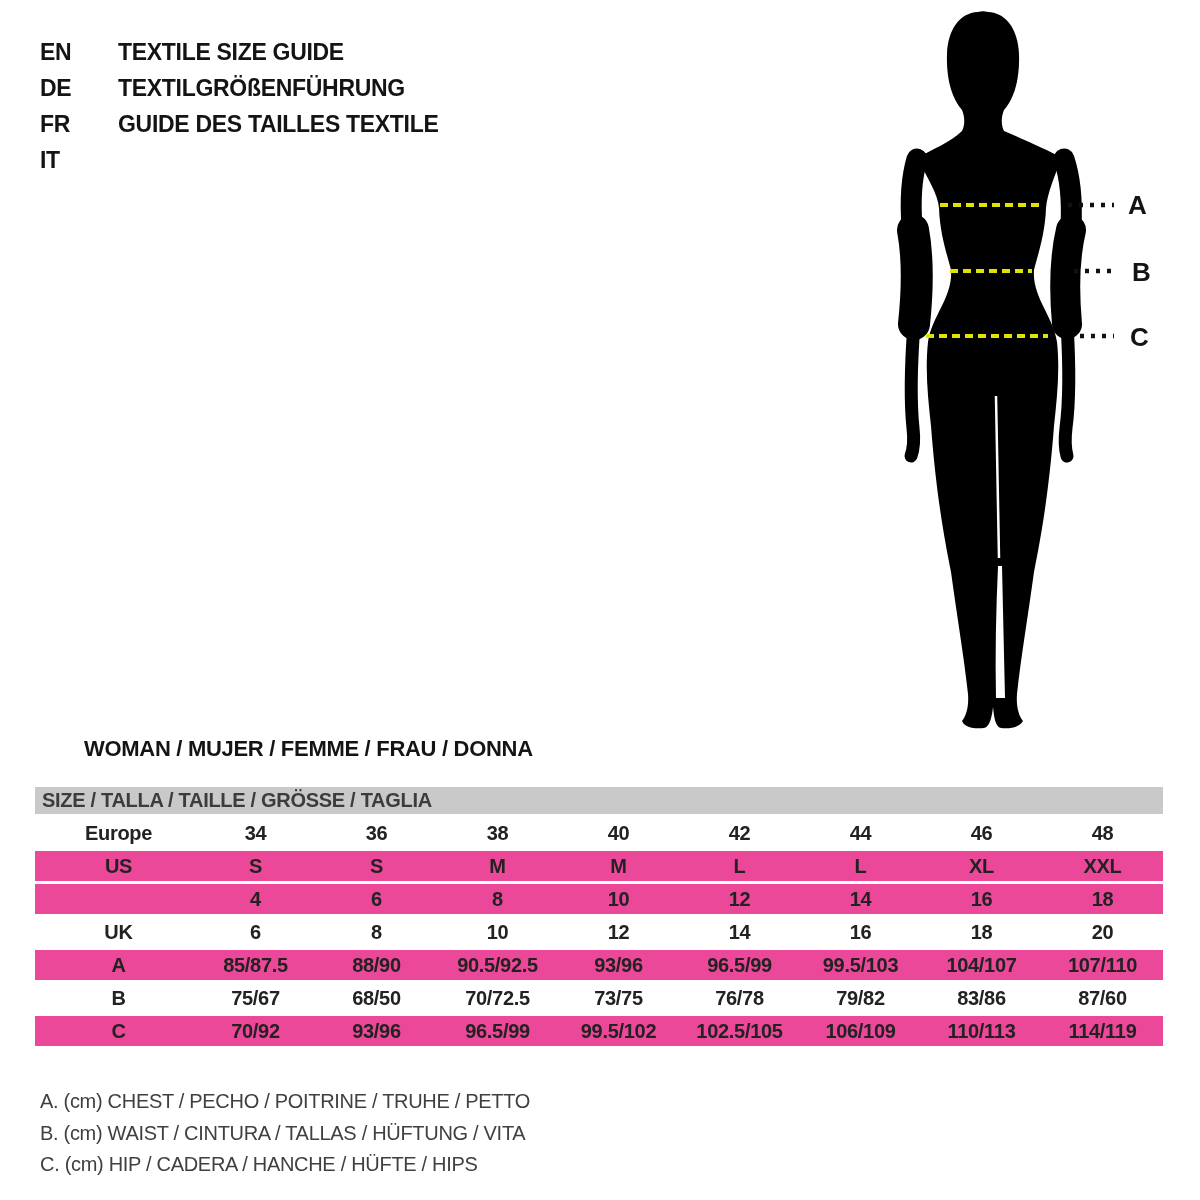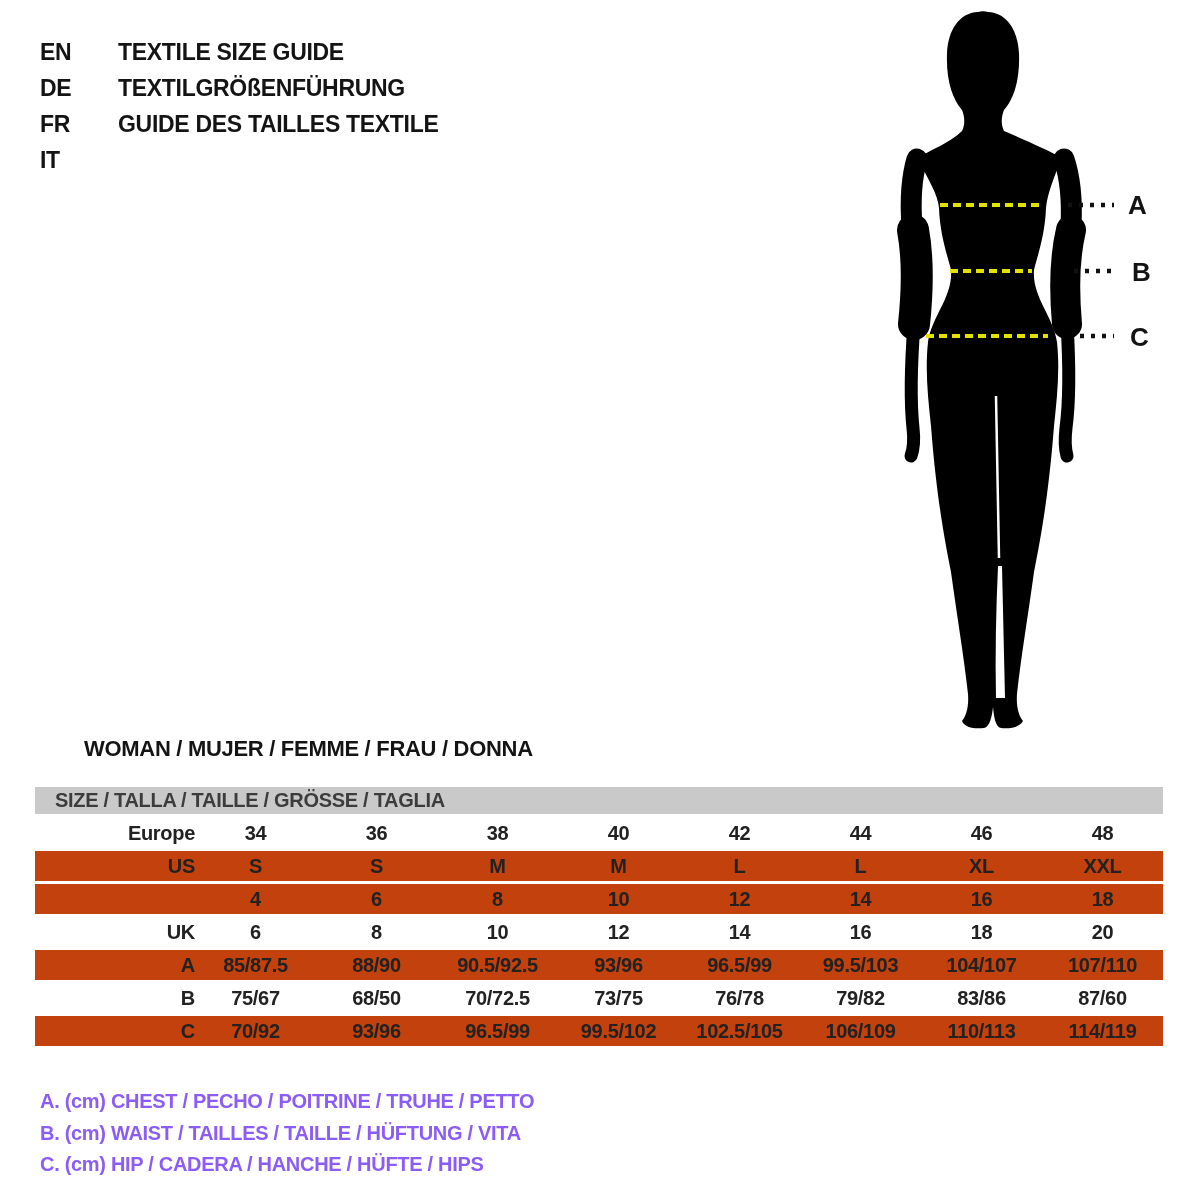--- a/index.html
+++ b/index.html
@@ -30,32 +30,32 @@
   }
   
   .size-table{
     position:absolute; left:35px; top:787px; width:1128px;
     border-collapse:collapse; table-layout:fixed;
     font-size:20px; font-weight:700; letter-spacing:-0.3px; color:#222;
     font-stretch:condensed;
   }
   .size-table td{padding:0; text-align:center; vertical-align:middle; height:30px;
     border-bottom:3px solid #ffffff;}
-  .size-table td.rowlabel{text-align:right; padding-left:7px;}
+  .size-table td.rowlabel{text-align:center; padding-left:7px;}
   .size-table col.c-label{width:160px;}
   .size-table tr.thead td{
-    background:#c9c9c9; color:#3c3c3c; text-align:left; padding-left:20px;
+    background:#c9c9c9; color:#3c3c3c; text-align:left; padding-left:7px;
     height:27px; border-bottom:4px solid #ffffff;
   }
-  .size-table tr.shaded td{background:#c2410c;}
+  .size-table tr.shaded td{background:#ec4899;}
   
   .legend{
     position:absolute; left:40px; top:1086px;
-    font-size:20px; font-weight:700; line-height:31.5px;
-    letter-spacing:-0.3px; color:#8b5cf6;
+    font-size:20px; font-weight:400; line-height:31.5px;
+    letter-spacing:-0.3px; color:#404040;
   }
 </style>
 </head>
 <body>
 
 <div class="canvas">
 
   <div class="langs">
     <div class="lang-row">
       <span class="lang-code">EN</span>
@@ -222,17 +222,17 @@
       <td>102.5/105</td>
       <td>106/109</td>
       <td>110/113</td>
       <td>114/119</td>
     </tr>
   </tbody>
     </table>
 
   <div class="legend">
     <div>A. (cm) CHEST / PECHO / POITRINE / TRUHE / PETTO</div>
-    <div>B. (cm) WAIST / TAILLES / TAILLE / HÜFTUNG / VITA</div>
+    <div>B. (cm) WAIST / CINTURA / TALLAS / HÜFTUNG / VITA</div>
     <div>C. (cm) HIP / CADERA / HANCHE / HÜFTE / HIPS</div>
   </div>
 
 </div>
 
 </body></html>

